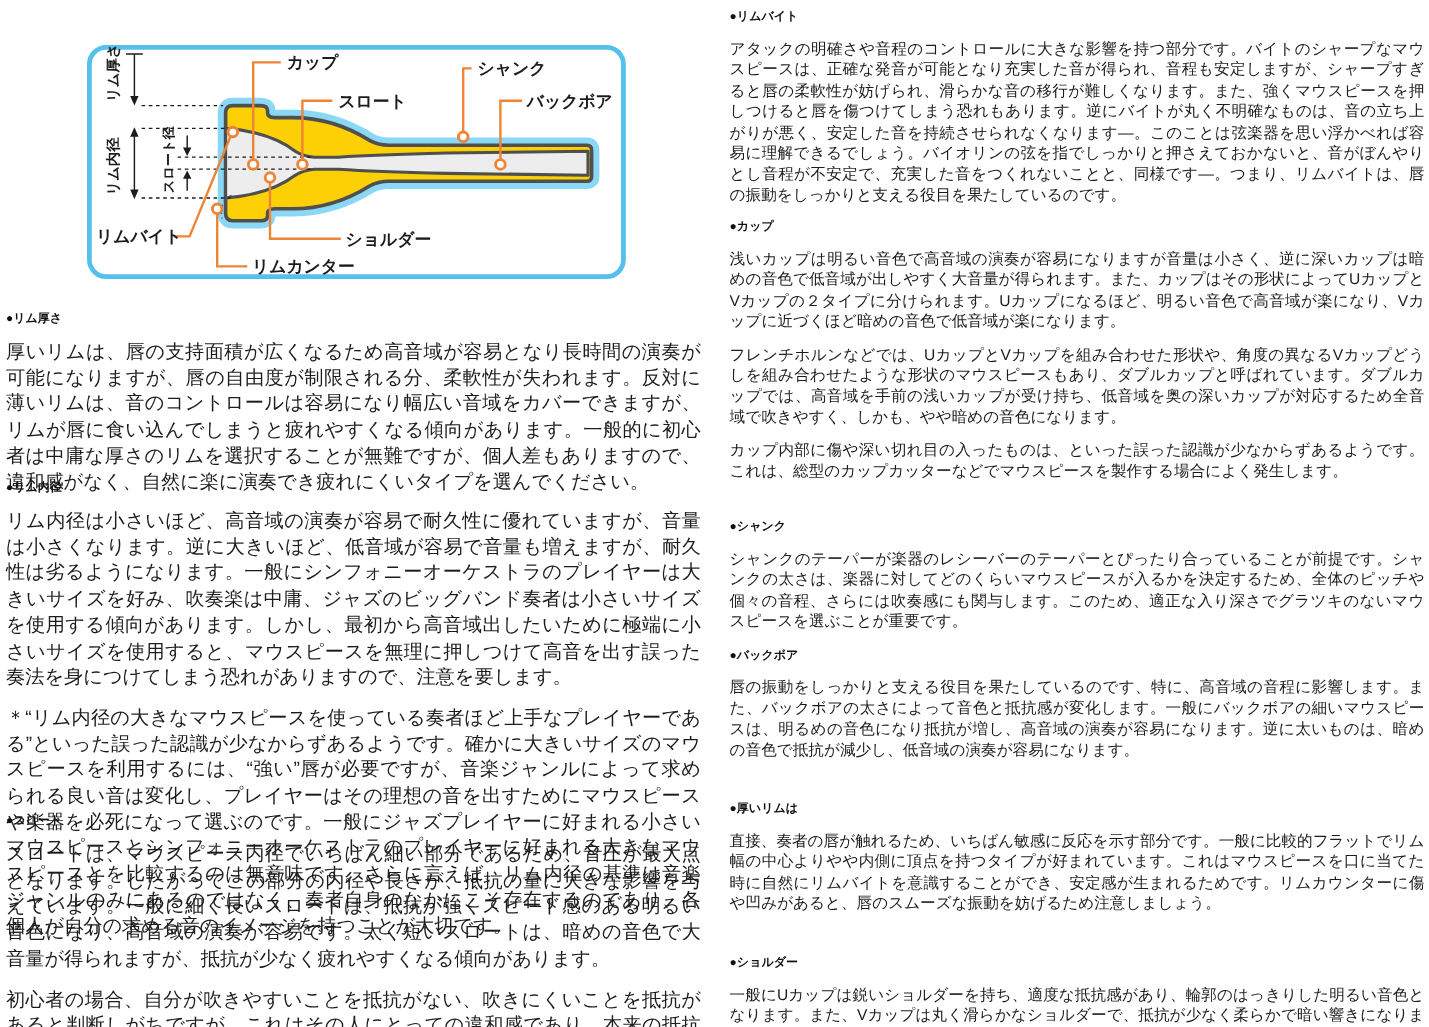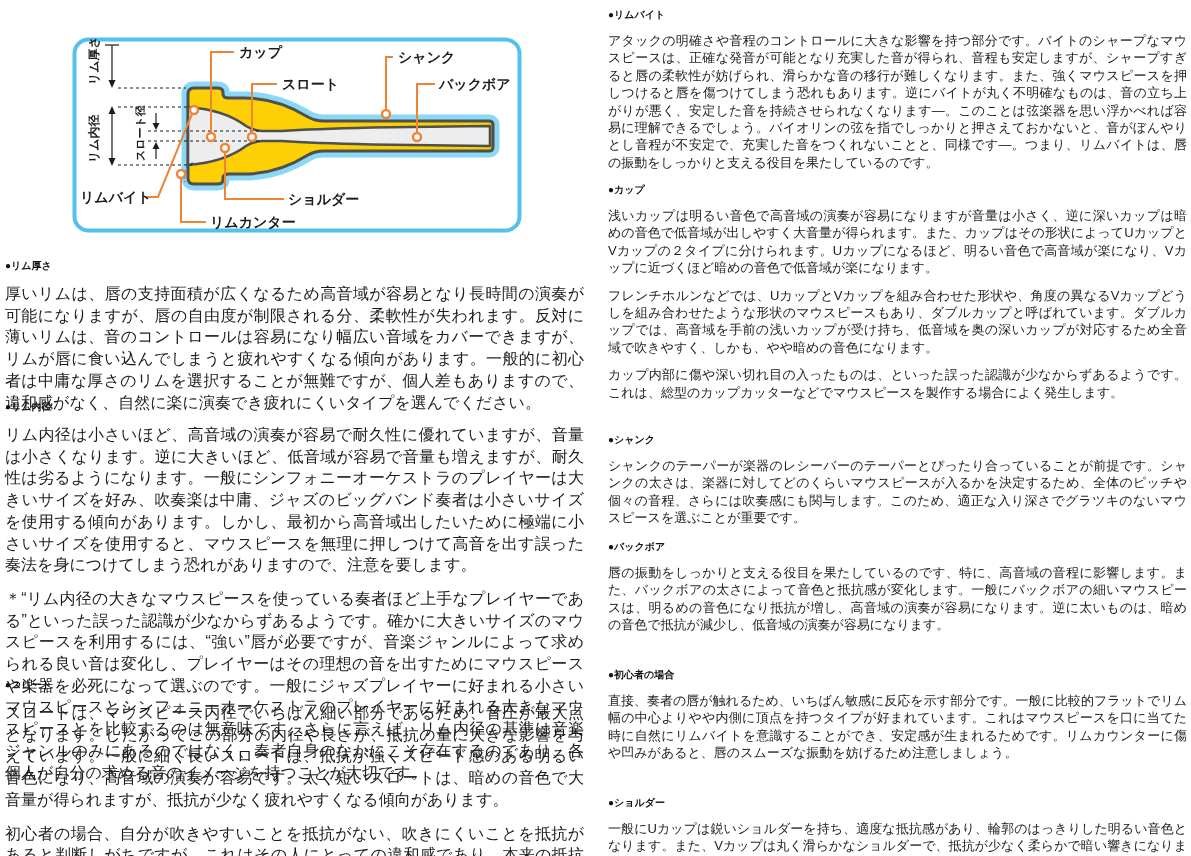--- a/index.html
+++ b/index.html
@@ -142,20 +142,20 @@
   <h2>●シャンク</h2>
   <p>シャンクのテーパーが楽器のレシーバーのテーパーとぴったり合っていることが前提です。シャンクの太さは、楽器に対してどのくらいマウスピースが入るかを決定するため、全体のピッチや個々の音程、さらには吹奏感にも関与します。このため、適正な入り深さでグラツキのないマウスピースを選ぶことが重要です。</p>
 </div>
 
 <div class="sec col-r" id="sec-backbore">
   <h2>●バックボア</h2>
   <p>唇の振動をしっかりと支える役目を果たしているのです、特に、高音域の音程に影響します。また、バックボアの太さによって音色と抵抗感が変化します。一般にバックボアの細いマウスピースは、明るめの音色になり抵抗が増し、高音域の演奏が容易になります。逆に太いものは、暗めの音色で抵抗が減少し、低音域の演奏が容易になります。</p>
 </div>
 
 <div class="sec col-r" id="sec-rim-contour">
-  <h2>●初心者の場合</h2>
+  <h2>●厚いリムは</h2>
   <p>直接、奏者の唇が触れるため、いちばん敏感に反応を示す部分です。一般に比較的フラットでリム幅の中心よりやや内側に頂点を持つタイプが好まれています。これはマウスピースを口に当てた時に自然にリムバイトを意識することができ、安定感が生まれるためです。リムカウンターに傷や凹みがあると、唇のスムーズな振動を妨げるため注意しましょう。</p>
 </div>
 
 <div class="sec col-r" id="sec-shoulder">
   <h2>●ショルダー</h2>
   <p>一般にUカップは鋭いショルダーを持ち、適度な抵抗感があり、輪郭のはっきりした明るい音色となります。また、Vカップは丸く滑らかなショルダーで、抵抗が少なく柔らかで暗い響きになります。</p>
 </div>
 
 </body></html>

